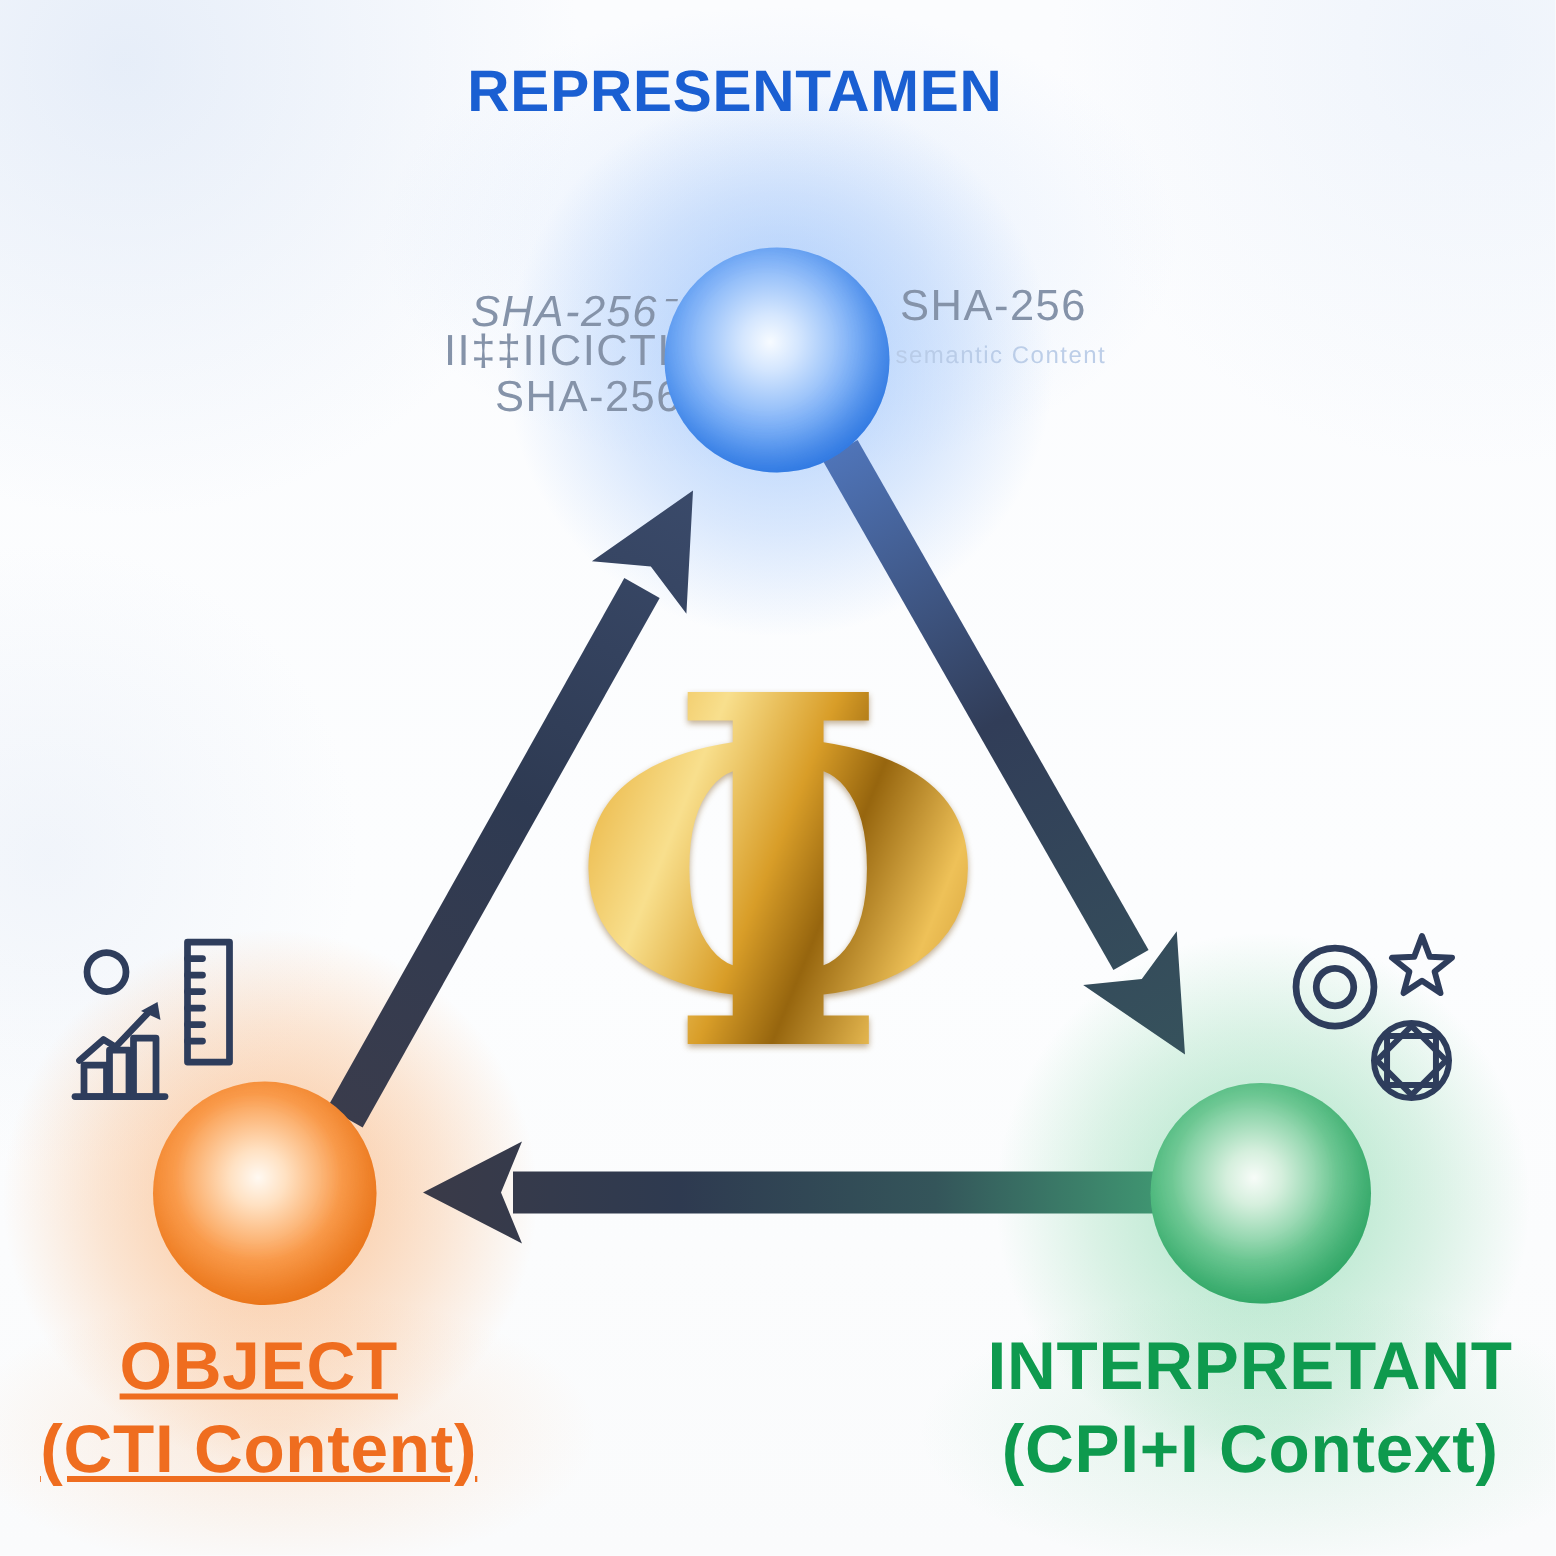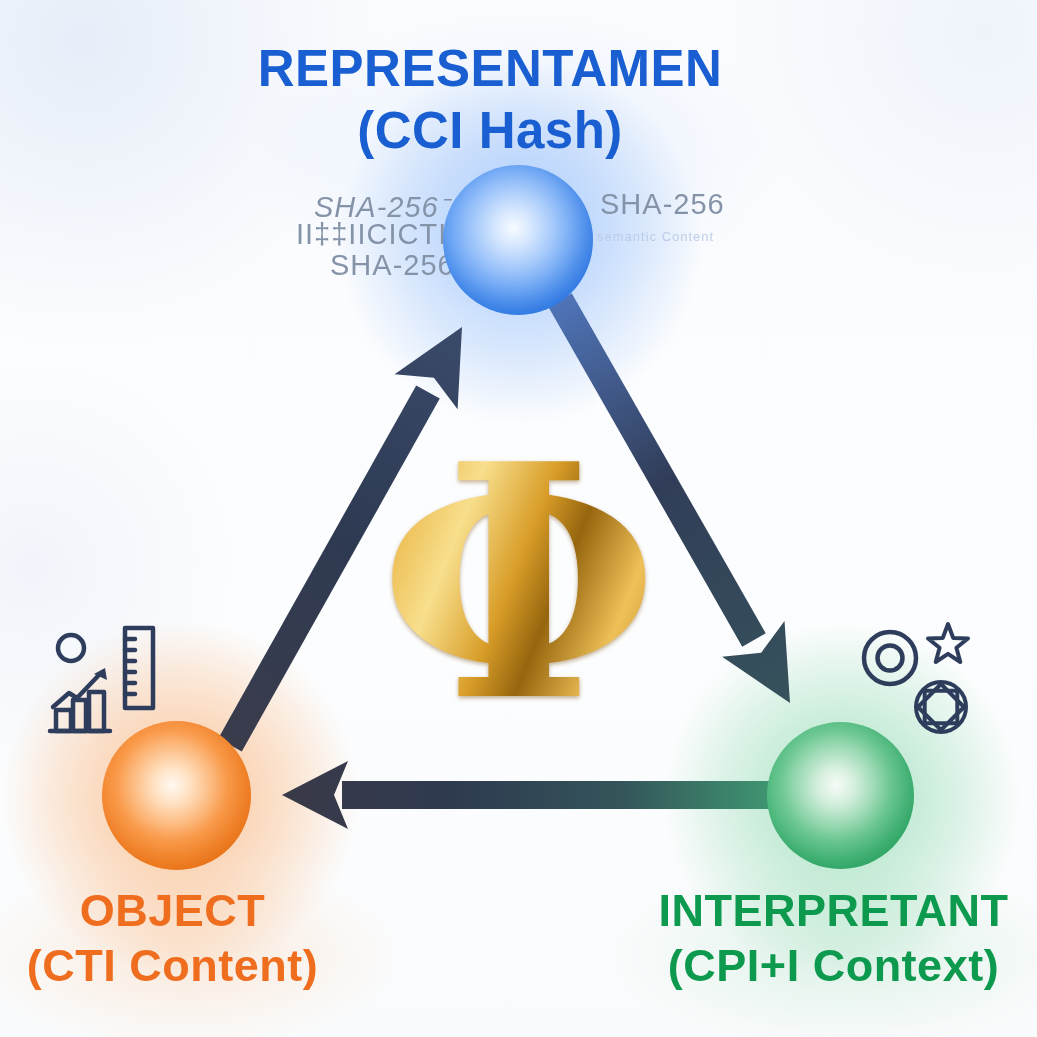--- a/index.html
+++ b/index.html
@@ -31,32 +31,32 @@
     background:radial-gradient(circle at 47% 42%, #f7fbff 0%, #d4e6fe 16%, #84b5f8 46%, #3e8bf1 74%, #2474e6 100%);
     box-shadow:inset -8px -12px 26px rgba(20,80,190,.30);}
   .sphere-orange{left:102px;top:721px;width:149px;height:149px;
     background:radial-gradient(circle at 47% 43%, #fff9f2 0%, #ffe1c2 16%, #fa9c4c 48%, #f37d1e 76%, #ea680c 100%);
     box-shadow:inset -8px -12px 26px rgba(205,85,0,.28);}
   .sphere-green{left:767px;top:722px;width:147px;height:147px;
     background:radial-gradient(circle at 47% 43%, #f7fcf8 0%, #d5efdd 16%, #6fc995 48%, #3ab371 76%, #24a35c 100%);
     box-shadow:inset -8px -12px 26px rgba(10,125,65,.28);}
   
   .node-label{position:absolute;text-align:center;font-weight:bold;line-height:1.22;letter-spacing:.5px;}
-  .label-top{left:190px;top:38px;width:600px;font-size:51px;color:#1a5fd2;}
-  .label-left{left:0px;top:884px;width:345px;font-size:45px;color:#ef6d1f;}
+  .label-top{left:190px;top:38px;width:600px;font-size:39px;color:#1a5fd2;}
+  .label-left{left:0px;top:884px;width:345px;font-size:45px;color:#ef6d1f;text-decoration:underline;}
   .label-right{left:626px;top:884px;width:415px;font-size:45px;color:#0e9a4e;}
   
   .phi-wrap{left:389px;top:428px;width:260px;height:310px;display:flex;align-items:center;justify-content:center;}
   .phi{font-family:"DejaVu Serif",serif;font-weight:bold;font-size:322px;line-height:1;
     background:linear-gradient(112deg,#b97f16 0%,#edbf55 16%,#f8df8d 30%,#d89d28 48%,#96650e 60%,#eec158 78%,#b97d18 100%);
     -webkit-background-clip:text;background-clip:text;color:transparent;
     filter:drop-shadow(0 2px 2px rgba(120,75,10,.45));}
   
   .hash{position:absolute;color:#8593a9;font-size:29px;letter-spacing:1px;white-space:nowrap;}
-  .hash-faint{position:absolute;color:#b7cae6;font-size:13px;letter-spacing:1px;opacity:.9;white-space:nowrap;}
+  .hash-faint{position:absolute;color:#b7cae6;font-size:16px;letter-spacing:1px;opacity:.9;white-space:nowrap;}
   svg{display:block;}
 </style>
 </head>
 <body>
 
 <div class="canvas">
 
   <div class="glow glow-topwide"></div>
   <div class="glow glow-top"></div>
   <div class="glow glow-left"></div>
@@ -143,21 +143,20 @@
     <polygon stroke-width="4" points="93,9 98.2,22.9 113,23.5 101.4,32.7 105.3,47 93,38.8 80.7,47 84.6,32.7 73,23.5 87.8,22.9"></polygon>
     <g stroke-width="4">
       <circle cx="86" cy="92" r="25"></circle>
       <polygon points="109,92 86,115 63,92 86,69"></polygon>
       <polygon points="102.3,108.3 69.7,108.3 69.7,75.7 102.3,75.7"></polygon>
     </g>
   </svg>
 
   <div class="node-label label-top">
     <div>REPRESENTAMEN</div>
-    <div>(CCI Hash)</div>
   </div>
   <div class="node-label label-left">
     <div>OBJECT</div>
     <div>(CTI Content)</div>
   </div>
   <div class="node-label label-right">
     <div>INTERPRETANT</div>
     <div>(CPI+I Context)</div>
   </div>
 

